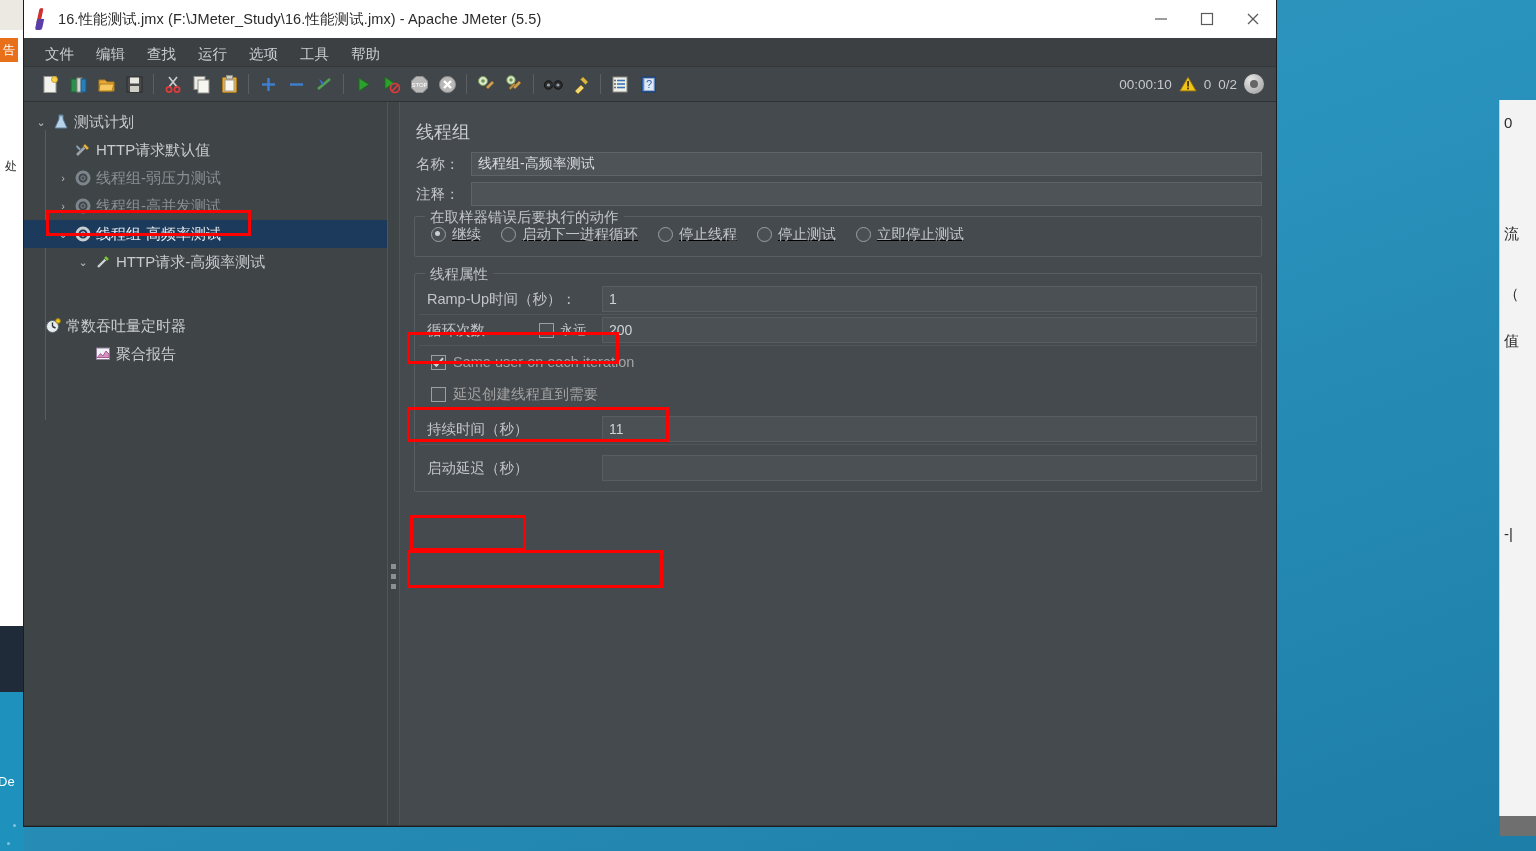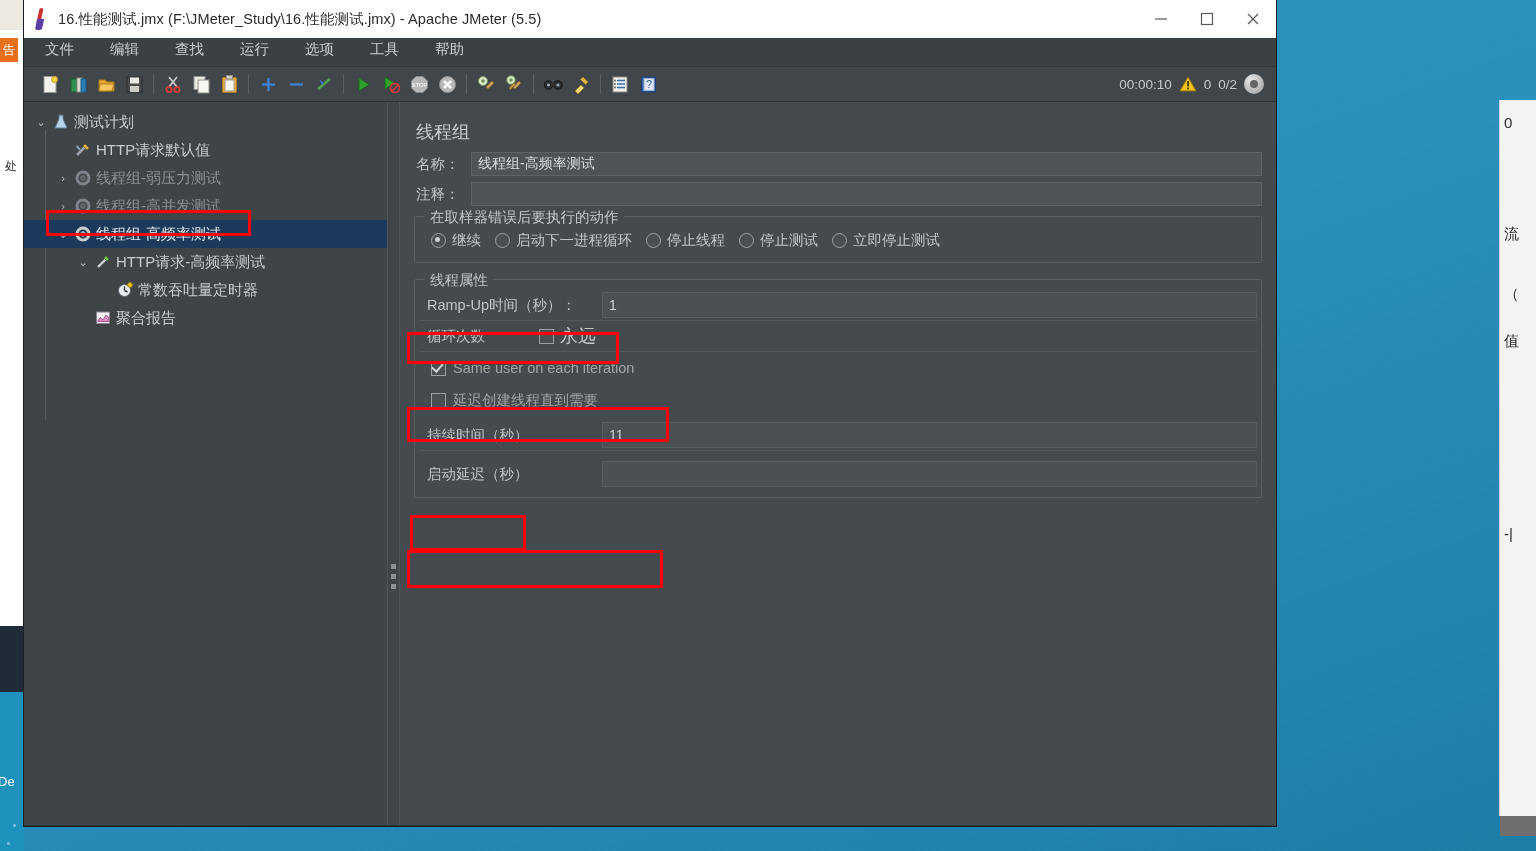--- a/index.html
+++ b/index.html
@@ -37,21 +37,21 @@
   .tb-icon{width:34px;height:38px;display:flex;align-items:center;justify-content:center;}
   .jm-logo{width:14px;height:22px;position:relative;}
   .jm-logo .feather{position:absolute;left:4px;top:0;width:4px;height:15px;background:#cf3030;transform:skewX(-12deg);border-radius:2px 2px 0 0;}
   .jm-logo .quill{position:absolute;left:2px;top:11px;width:7px;height:11px;background:#5a3ea8;transform:skewX(-12deg);border-radius:0 0 2px 2px;}
   .tb-title{font-size:14.5px;color:#2b2b2b;letter-spacing:.1px;}
   .winbtns{position:absolute;right:0;top:0;height:38px;display:flex;}
   .winbtn{width:46px;height:38px;display:flex;align-items:center;justify-content:center;}
   .winbtn svg{display:block;}
 
   
-  .menubar{height:28px;background:#3c4043;display:flex;align-items:flex-start;padding-left:10px;flex:none;border-bottom:1px solid #34383a;gap:14px;}
+  .menubar{height:28px;background:#3c4043;display:flex;align-items:flex-end;padding-left:10px;flex:none;border-bottom:1px solid #34383a;}
   .menuitem{font-size:14.5px;color:#c9cdd0;padding:2px 11px;cursor:default;}
 
   
   .toolbar{height:34px;background:#41464a;display:flex;align-items:center;padding-left:12px;flex:none;border-bottom:1px solid #2f3335;position:relative;}
   .tbtn{width:28px;height:28px;display:flex;align-items:center;justify-content:center;border-radius:3px;}
   .tsep{width:1px;height:20px;background:#5a5f63;margin:0 5px;}
   .status{position:absolute;right:12px;top:0;height:34px;display:flex;align-items:center;gap:7px;}
   .status .stxt{font-size:13.5px;color:#c6cacd;font-family:"Liberation Sans",sans-serif;}
   .warn-tri{width:18px;height:16px;position:relative;}
   .run-ind{width:20px;height:20px;border-radius:50%;background:radial-gradient(circle at 35% 30%,#e6e6e6,#9a9a9a);position:relative;}
@@ -79,21 +79,21 @@
   .frow{display:flex;align-items:center;padding:0 14px 0 16px;margin-bottom:8px;}
   .flabel{font-size:14.5px;color:#c2c6c9;flex:none;}
   .finput{
     height:24px;background:#4e5357;border:1px solid #5d6368;color:#d7dbde;
     font-size:14px;padding:0 6px;display:flex;align-items:center;box-sizing:border-box;
   }
 
   .group{margin:10px 14px 6px 14px;border:1px solid #585d62;border-radius:2px;padding:10px 8px 10px 8px;position:relative;}
   .group>.gtitle{position:absolute;top:-9px;left:10px;background:#454a4e;padding:0 5px;font-size:14.5px;color:#c2c6c9;}
 
-  .radios{display:flex;align-items:flex-start;gap:14px;padding-left:8px;}
+  .radios{display:flex;align-items:flex-start;gap:20px;padding-left:8px;text-decoration:underline;}
   .radio{display:flex;align-items:center;gap:6px;font-size:14.5px;color:#c2c6c9;}
   .rdot{width:13px;height:13px;border-radius:50%;border:1px solid #9aa0a4;background:#4a4f53;position:relative;flex:none;}
   .rdot.on:after{content:"";position:absolute;left:3px;top:3px;width:5px;height:5px;border-radius:50%;background:#c9ced2;}
 
   .prow{display:flex;align-items:center;height:30px;border-bottom:1px solid #51565a;}
   .prow .plab{font-size:14.5px;color:#c2c6c9;padding-left:8px;flex:none;}
   .prow .pin{height:26px;background:#4b5054;border:1px solid #585d61;color:#cfd3d6;font-size:14px;display:flex;align-items:center;padding:0 6px;box-sizing:border-box;}
 
   .cbrow{display:flex;align-items:center;gap:7px;height:32px;padding-left:12px;font-size:14.5px;color:#a3a3a3;}
   .cbox{width:13px;height:13px;border:1px solid #9aa0a4;background:#4a4f53;position:relative;flex:none;}
@@ -411,21 +411,21 @@
         <span class="twist">⌄</span>
         <span class="tico">
           <svg width="16" height="16">
               <line x1="3" y1="13" x2="12" y2="4" stroke="#cfd4d8" stroke-width="2.4"></line>
               <path d="M11 2l3 3-2 2-3-3z" fill="#7dc24a" stroke="#4d7d2b"></path>
             </svg>
         </span>
         <span class="tlabel">HTTP请求-高频率测试</span>
       </div>
 
-      <div class="trow" style="padding-left:72px;">
+      <div class="trow" style="margin-top:36px;">
         <span class="twist"></span>
         <span class="tico">
           <svg width="16" height="16">
               <circle cx="7.5" cy="8.5" r="6" fill="#e9edf0" stroke="#5a6670"></circle>
               <line x1="7.5" y1="8.5" x2="7.5" y2="4.5" stroke="#2b3238" stroke-width="1.4"></line>
               <line x1="7.5" y1="8.5" x2="10.5" y2="10" stroke="#2b3238" stroke-width="1.4"></line>
               <circle cx="13" cy="3" r="2.4" fill="#f0c419" stroke="#9c8010"></circle>
             </svg>
         </span>
         <span class="tlabel">常数吞吐量定时器</span>
@@ -460,21 +460,21 @@
       <div class="frow" style="margin-bottom:6px;">
         <div class="flabel" style="width:55px;">名称：</div>
         <div class="finput" style="flex:1;">线程组-高频率测试</div>
       </div>
 
       <div class="frow" style="margin-bottom:10px;">
         <div class="flabel" style="width:55px;">注释：</div>
         <div class="finput" style="flex:1;"></div>
       </div>
 
-      <div class="group" style="padding:14px 8px 12px 8px;">
+      <div class="group" style="padding:8px 8px 12px 8px;">
         <div class="gtitle">在取样器错误后要执行的动作</div>
         <div class="radios">
           <label class="radio">
             <span class="rdot on"></span>
             <span>继续</span>
           </label>
           <label class="radio">
             <span class="rdot"></span>
             <span>启动下一进程循环</span>
           </label>
@@ -497,24 +497,25 @@
         <div class="gtitle">线程属性</div>
 
 
         <div class="prow">
           <div class="plab" style="width:175px;">Ramp-Up时间（秒）：</div>
           <div class="pin" style="flex:1;">1</div>
         </div>
 
         <div class="prow">
           <div class="plab" style="width:112px;">循环次数</div>
-          <label style="display:flex;align-items:center;gap:6px;width:63px;font-size:18px;color:#c2c6c9;">
+          <label style="display:flex;align-items:center;gap:6px;width:63px;font-size:13px;color:#c2c6c9;">
             <span class="cbox"></span>
             <span>永远</span>
           </label>
+          <div class="pin" style="flex:1;">200</div>
         </div>
 
         <div class="cbrow">
           <span class="cbox on"></span>
           <span>Same user on each iteration</span>
         </div>
 
         <div class="cbrow">
           <span class="cbox"></span>
           <span>延迟创建线程直到需要</span>

